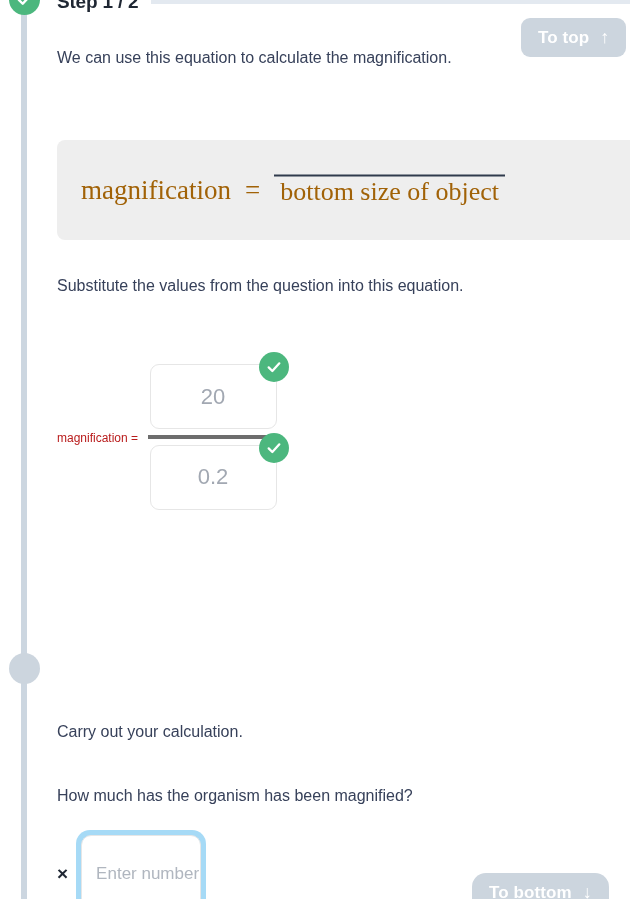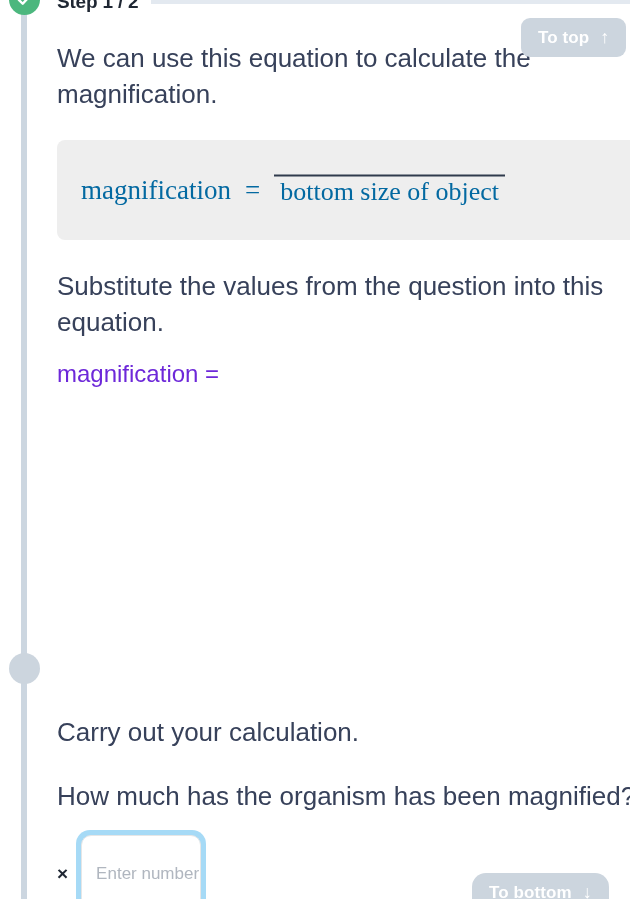--- a/index.html
+++ b/index.html
@@ -76,21 +76,21 @@
     background: #e3e9f0;
   }
   #step1-head { top: -9px; }
   #step2-head { top: 657px; }
 
   
   .para {
     position: absolute;
     left: 57px;
     width: 600px;
-    font-size: 26px;
+    font-size: 16px;
     line-height: 36px;
     color: #37415a;
     white-space: pre-wrap;
   }
   #para1 { top: 40px; width: 520px; }
   #para2 { top: 268px; width: 580px; }
   #para3 { top: 714px; }
   #para4 { top: 778px; width: 610px; white-space: nowrap; }
 
   
@@ -105,21 +105,21 @@
   }
   .eq-inner {
     position: absolute;
     left: 24px;
     top: 50%;
     transform: translateY(-50%);
     display: flex;
     align-items: center;
     gap: 14px;
     font-family: "Liberation Serif", serif;
-    color: #0369a1;
+    color: #a16207;
   }
   .eq-lhs { font-size: 27px; }
   .eq-eq  { font-size: 27px; }
   .eq-frac {
     display: flex;
     flex-direction: column;
     align-items: center;
     line-height: 1.05;
   }
   .eq-num, .eq-den {
@@ -136,22 +136,22 @@
   
   .subst {
     position: absolute;
     left: 57px;
     top: 358px;
     display: flex;
     align-items: center;
     gap: 10px;
   }
   .subst-label {
-    font-size: 24px;
-    color: #6d28d9;
+    font-size: 12px;
+    color: #b91c1c;
     white-space: nowrap;
     padding-top: 2px;
   }
   .subst-frac {
     display: flex;
     flex-direction: column;
     align-items: center;
     gap: 0px;
   }
   .ansbox-wrap {
@@ -277,20 +277,47 @@
         <span class="eq-bar"></span>
         <span class="eq-den">bottom size of object</span>
       </span>
     </div>
   </div>
 
   <div class="para" id="para2">Substitute the values from the question into this equation.</div>
 
   <div class="subst">
     <span class="subst-label">magnification =</span>
+    <span class="subst-frac">
+
+      <span class="ansbox-wrap">
+        <span class="ansbox">20</span>
+        <span class="tick">
+          <span>
+            <svg width="16" height="16" viewBox="0 0 24 24" fill="none" stroke="#ffffff" stroke-width="3.4" stroke-linecap="round" stroke-linejoin="round">
+              <polyline points="4,12.5 9.5,18 20,6.5"></polyline>
+            </svg>
+          </span>
+        </span>
+      </span>
+
+      <span class="frac-bar"></span>
+
+      <span class="ansbox-wrap">
+        <span class="ansbox">0.2</span>
+        <span class="tick">
+          <span>
+            <svg width="16" height="16" viewBox="0 0 24 24" fill="none" stroke="#ffffff" stroke-width="3.4" stroke-linecap="round" stroke-linejoin="round">
+              <polyline points="4,12.5 9.5,18 20,6.5"></polyline>
+            </svg>
+          </span>
+        </span>
+      </span>
+
+    </span>
   </div>
 
 
   <div class="para" id="para3">Carry out your calculation.</div>
   <div class="para" id="para4">How much has the organism has been magnified?</div>
 
   <div class="answer-row">
     <span class="mult-sign">×</span>
     <span class="focus-ring">
       <span class="num-input">Enter number</span>

